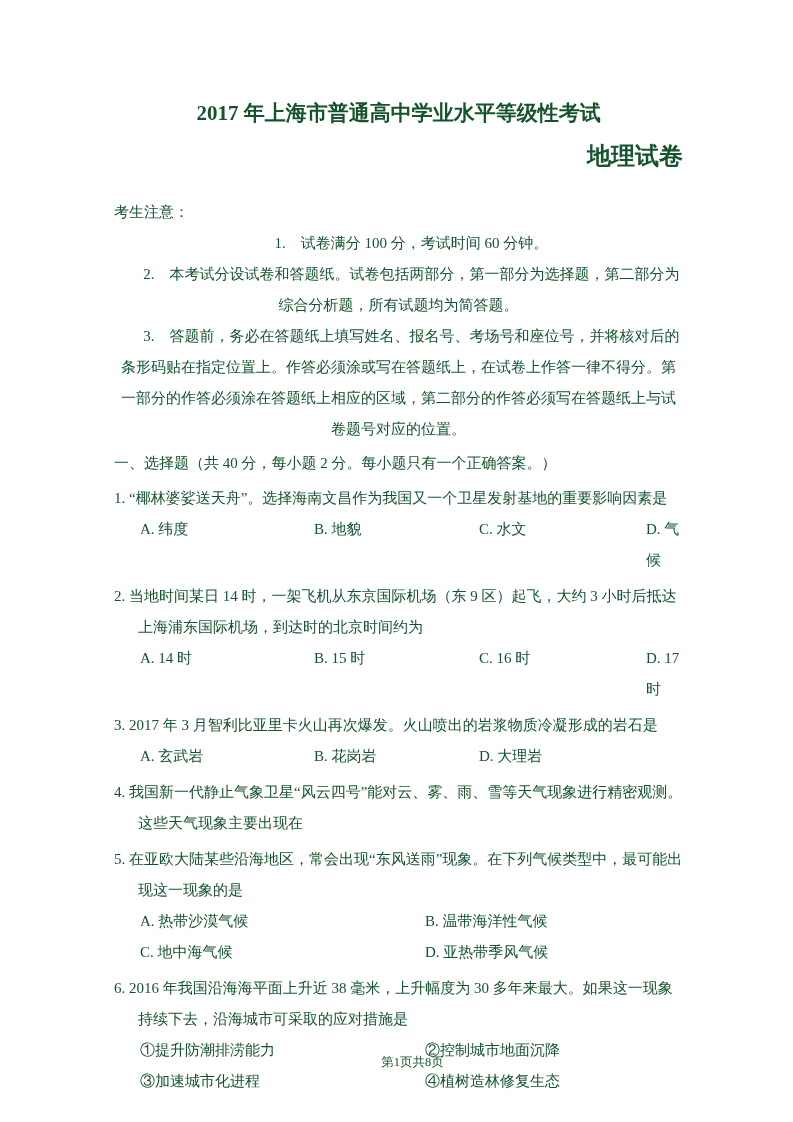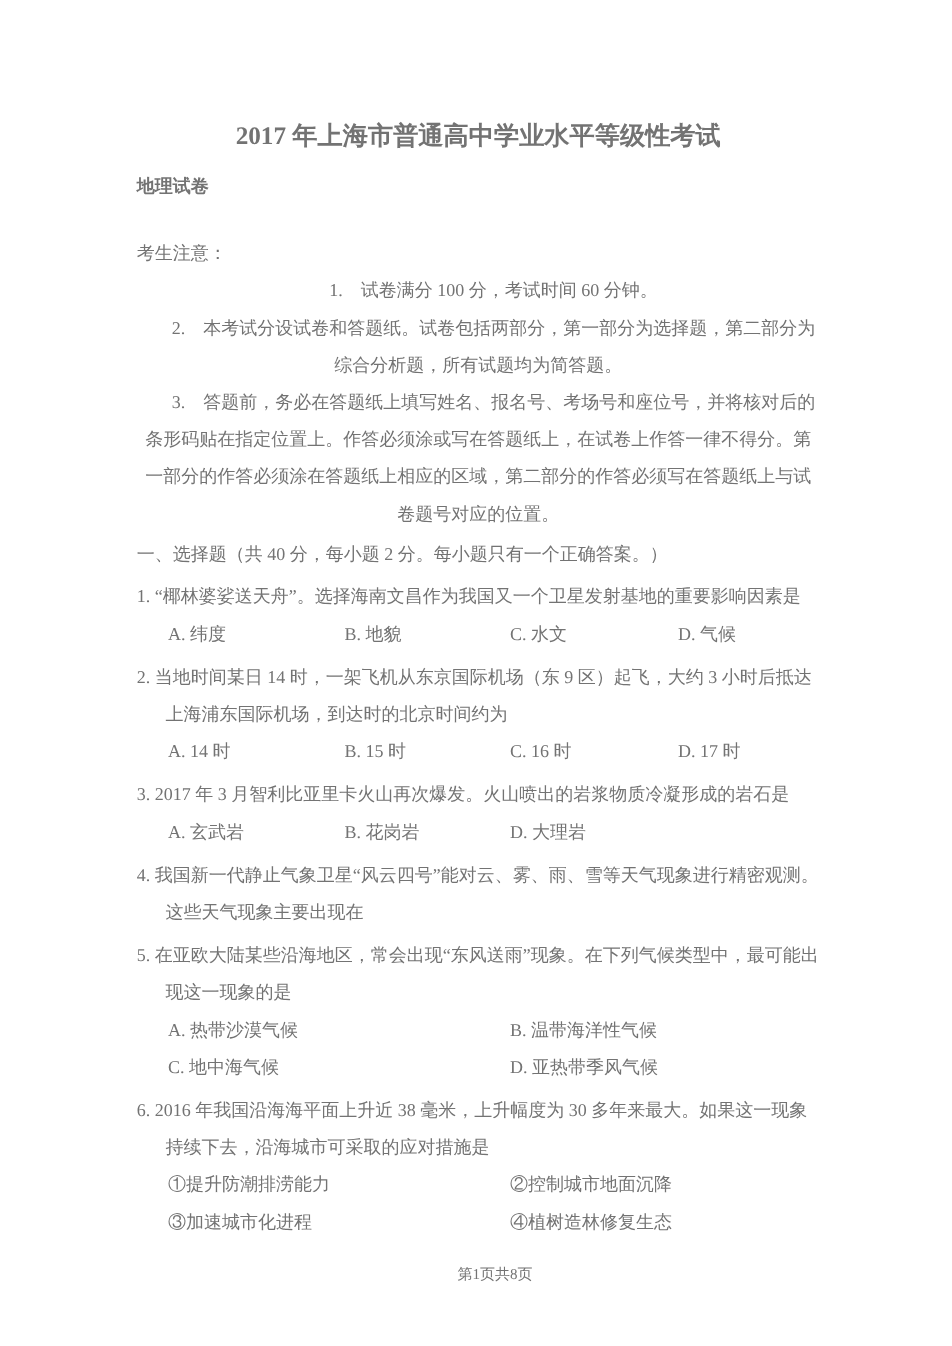--- a/index.html
+++ b/index.html
@@ -6,38 +6,38 @@
     margin: 0;
     padding: 0;
     background: #ffffff;
   }
   .page {
     width: 793px;
     min-height: 1122px;
     box-sizing: border-box;
     margin: 0 auto;
     background: #ffffff;
-    color: #737373;
+    color: #14532d;
     font-family: "Liberation Serif", "DejaVu Serif", serif;
     font-size: 15px;
     line-height: 31px;
     padding: 97px 110px 0 114px;
     position: relative;
   }
   .title {
     font-size: 21px;
     font-weight: 700;
     text-align: center;
     margin: 0;
     line-height: 32px;
   }
   .subtitle {
-    font-size: 15px;
+    font-size: 24px;
     font-weight: 700;
-    text-align: left;
+    text-align: right;
     margin: 11px 0 0 0;
     line-height: 32px;
   }
   .notice-header {
     margin: 25px 0 0 0;
   }
   .notice {
     margin: 0;
     text-indent: 1.7em;
     text-align: center;
@@ -53,20 +53,21 @@
     margin: 0;
     padding-left: 24px;
     text-indent: -24px;
   }
   .opts {
     display: grid;
     padding-left: 26px;
   }
   .opts-4 {
     grid-template-columns: 147px 138px 140px auto;
+    gap: 27px;
   }
   .opts-2 {
     grid-template-columns: 285px auto;
   }
   .footer {
     position: absolute;
     bottom: 52px;
     left: 16px;
     width: 100%;
     text-align: center;

